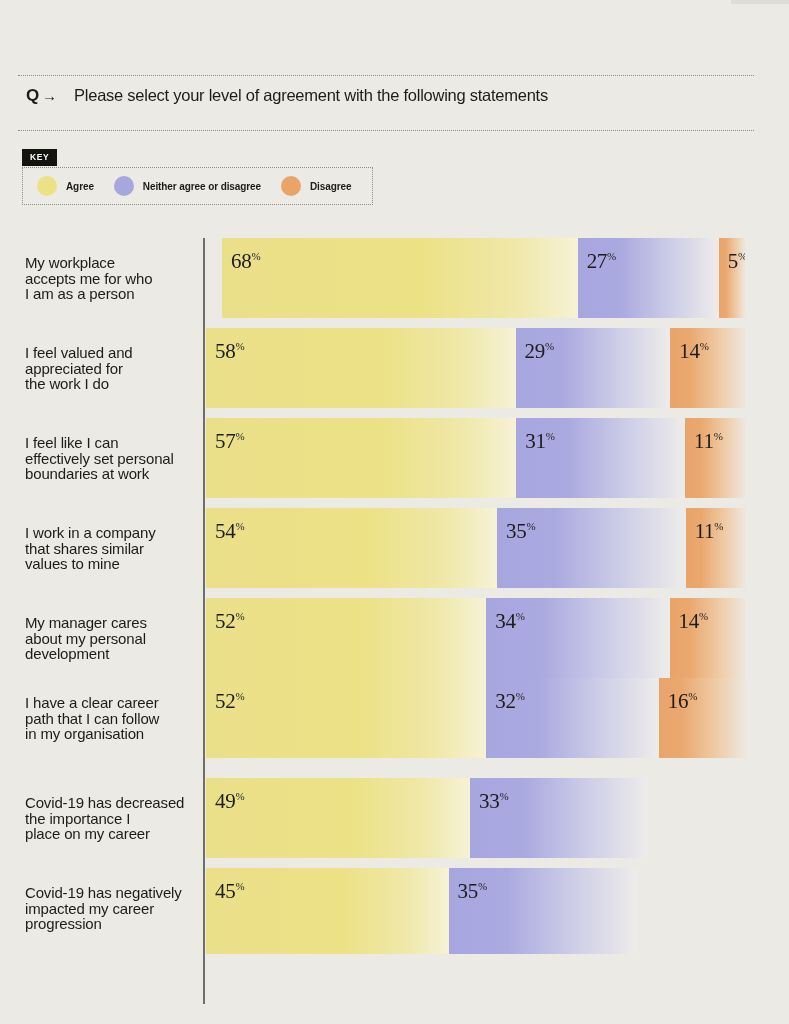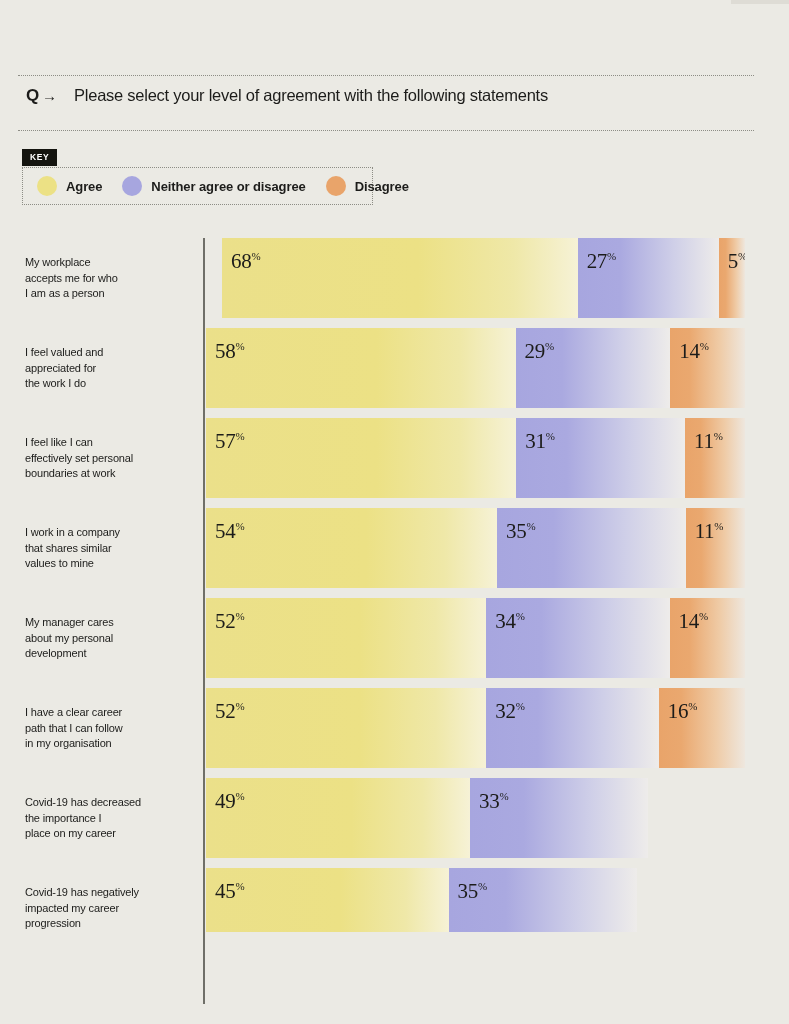--- a/index.html
+++ b/index.html
@@ -94,21 +94,21 @@
     margin-right: 20px;
   }
   .legend-swatch {
     width: 20px;
     height: 20px;
     border-radius: 50%;
     margin-right: 9px;
     flex: 0 0 auto;
   }
   .legend-label {
-    font-size: 13px;
+    font-size: 10px;
     font-weight: 600;
     letter-spacing: -0.1px;
     white-space: nowrap;
   }
 
   
   #chart {
     position: absolute;
     left: 0;
     top: 238px;
@@ -126,21 +126,21 @@
   .row {
     position: absolute;
     left: 0;
     width: 789px;
     height: 80px;
   }
   .row-label {
     position: absolute;
     left: 25px;
     width: 168px;
-    font-size: 11px;
+    font-size: 15px;
     font-weight: 500;
     line-height: 15.5px;
     letter-spacing: -0.15px;
     top: 50%;
     transform: translateY(-50%);
   }
   .bar {
     position: absolute;
     left: 206px;
     top: 0;
@@ -277,21 +277,21 @@
           <span class="seg-value">52<span class="pct">%</span></span>
         </div>
         <div class="seg seg-neutral" style="width: 34%;">
           <span class="seg-value">34<span class="pct">%</span></span>
         </div>
         <div class="seg seg-disagree" style="width: 14%;">
           <span class="seg-value">14<span class="pct">%</span></span>
         </div>
       </div>
     </div>
-    <div class="row" style="top: 450px;">
+    <div class="row" style="top: 440px;">
       <div class="row-label">I have a clear career<br>path that I can follow<br>in my organisation</div>
       <div class="bar" style="height: 80px;">
         <div class="seg seg-agree" style="width: 52%;">
           <span class="seg-value">52<span class="pct">%</span></span>
         </div>
         <div class="seg seg-neutral" style="width: 32%;">
           <span class="seg-value">32<span class="pct">%</span></span>
         </div>
         <div class="seg seg-disagree" style="width: 16%;">
           <span class="seg-value">16<span class="pct">%</span></span>
@@ -304,21 +304,21 @@
         <div class="seg seg-agree" style="width: 49%;">
           <span class="seg-value">49<span class="pct">%</span></span>
         </div>
         <div class="seg seg-neutral" style="width: 33%;">
           <span class="seg-value">33<span class="pct">%</span></span>
         </div>
       </div>
     </div>
     <div class="row" style="top: 630px;">
       <div class="row-label">Covid-19 has negatively<br>impacted my career<br>progression</div>
-      <div class="bar" style="height: 64px; text-decoration: underline;">
+      <div class="bar" style="height: 86px; text-decoration: underline;">
         <div class="seg seg-agree" style="width: 45%;">
           <span class="seg-value">45<span class="pct">%</span></span>
         </div>
         <div class="seg seg-neutral" style="width: 35%;">
           <span class="seg-value">35<span class="pct">%</span></span>
         </div>
       </div>
     </div>
   </div>
 

